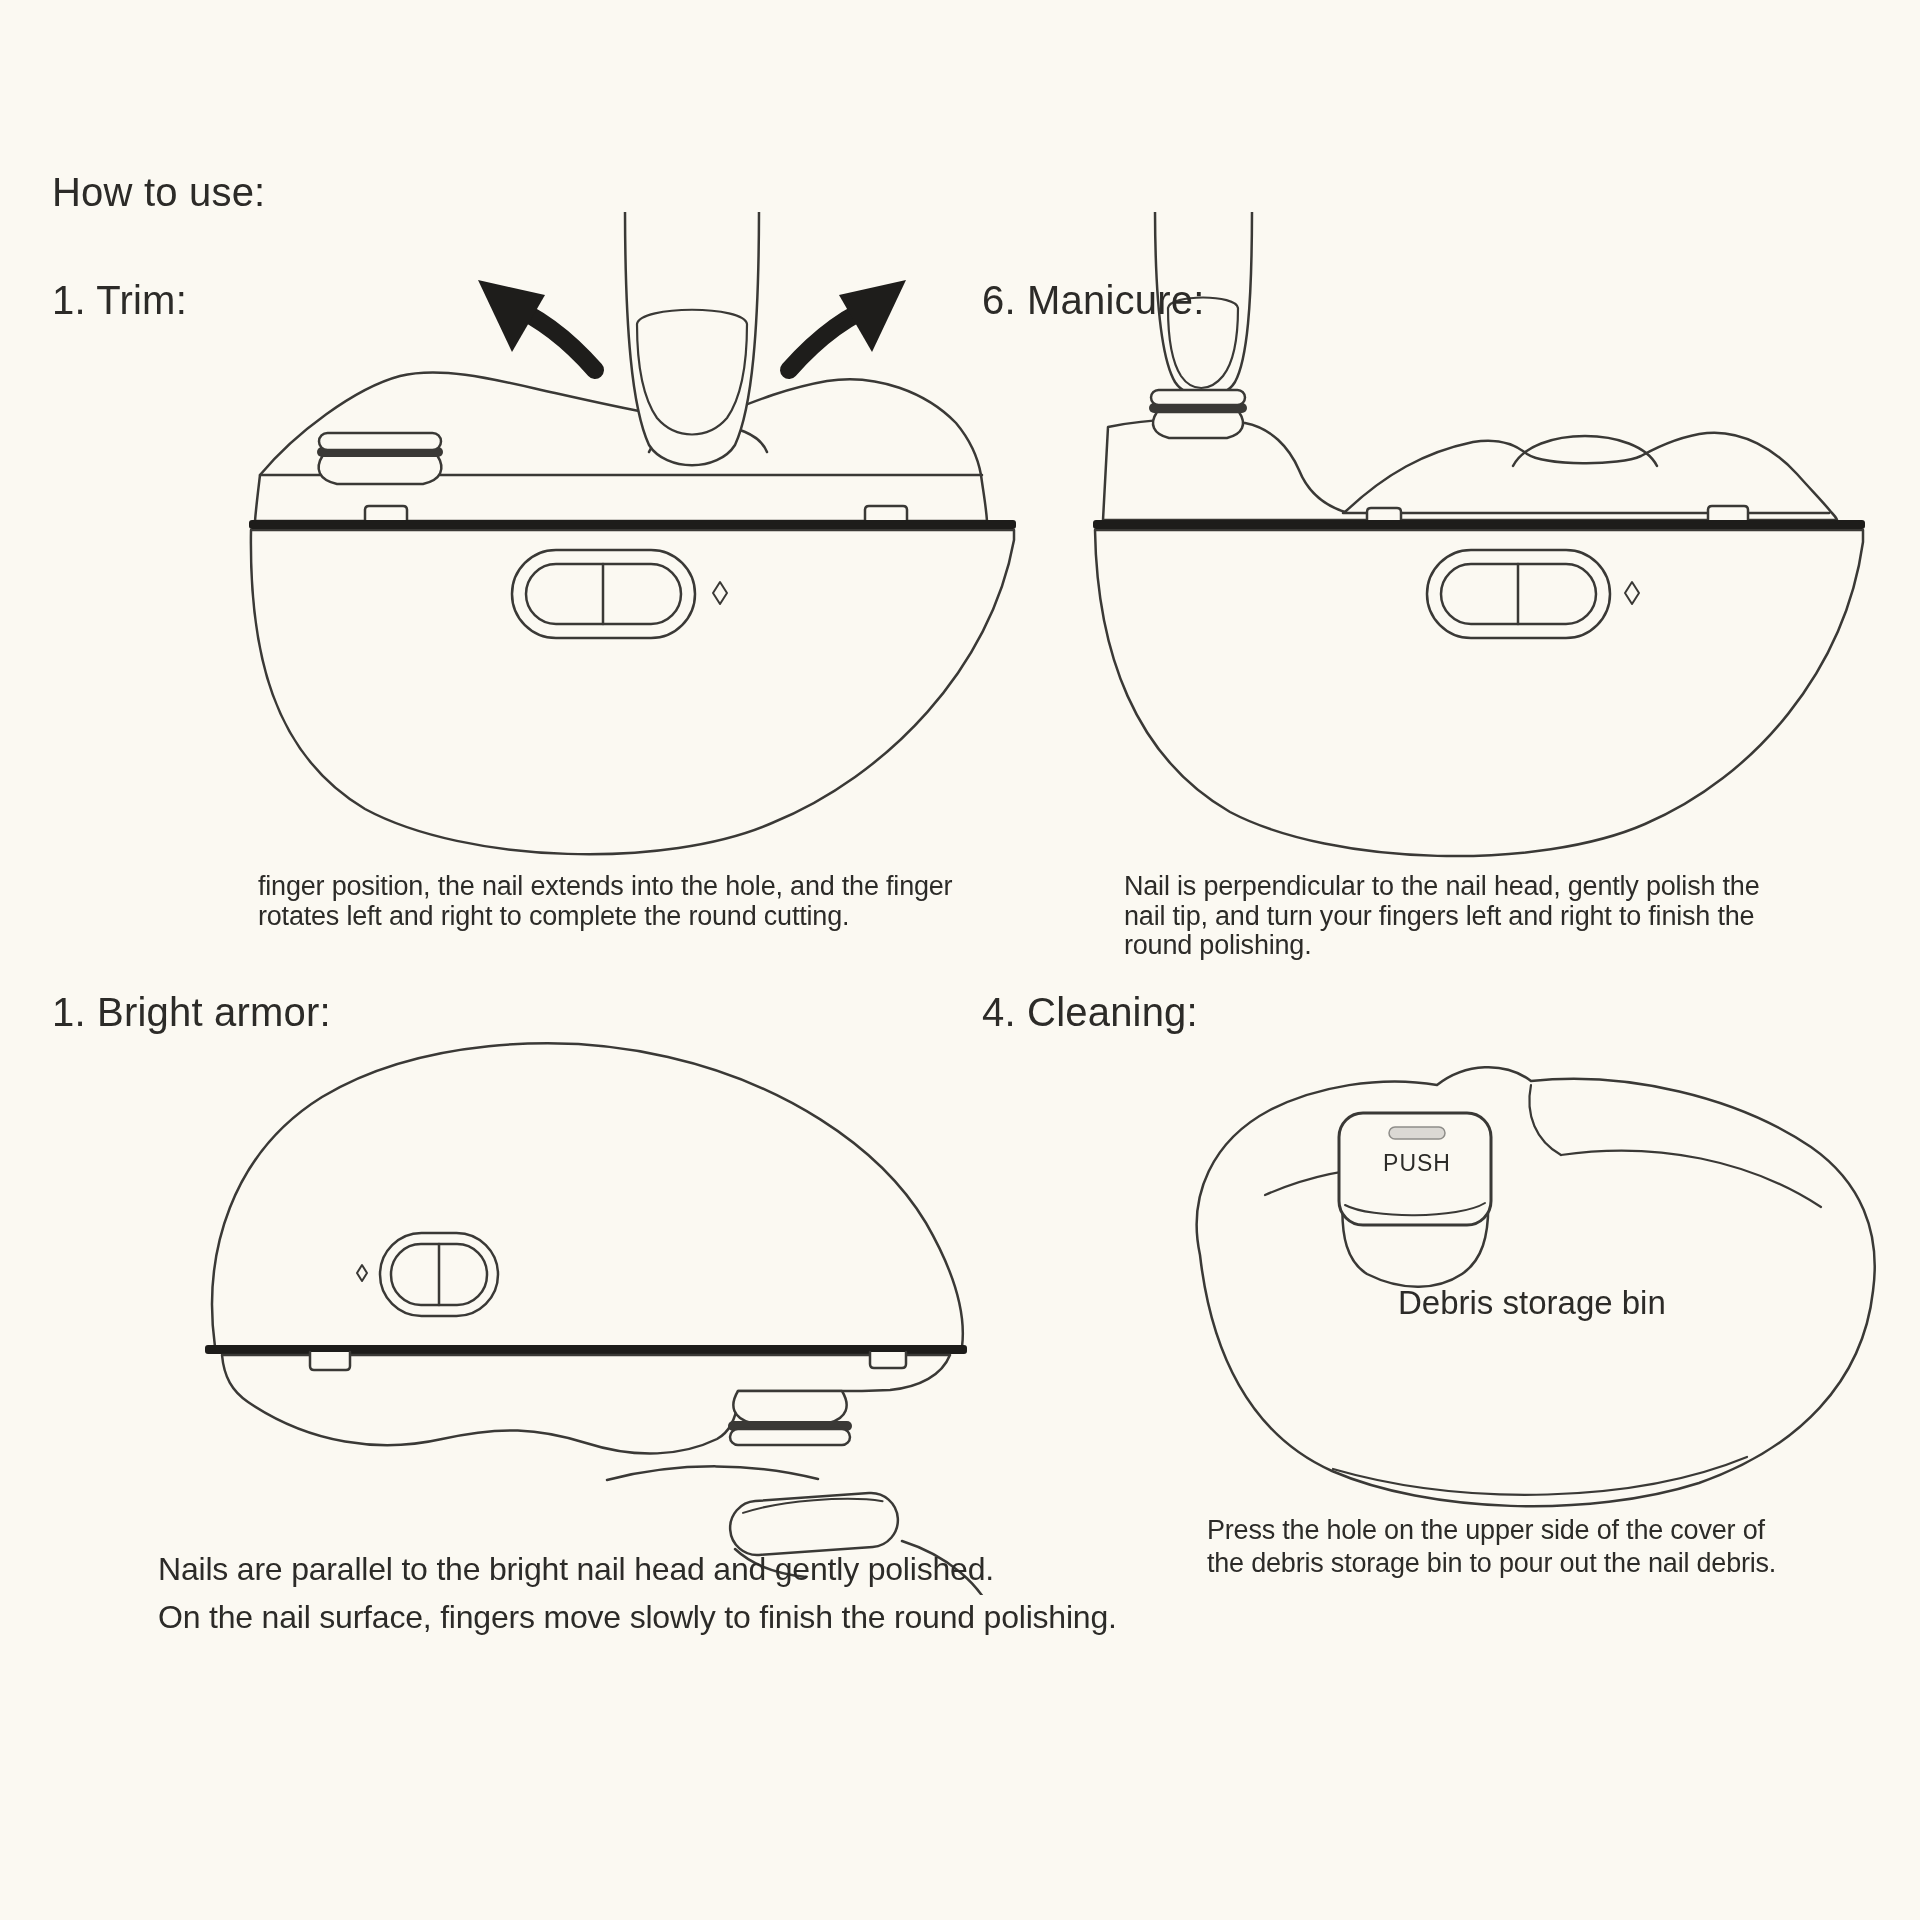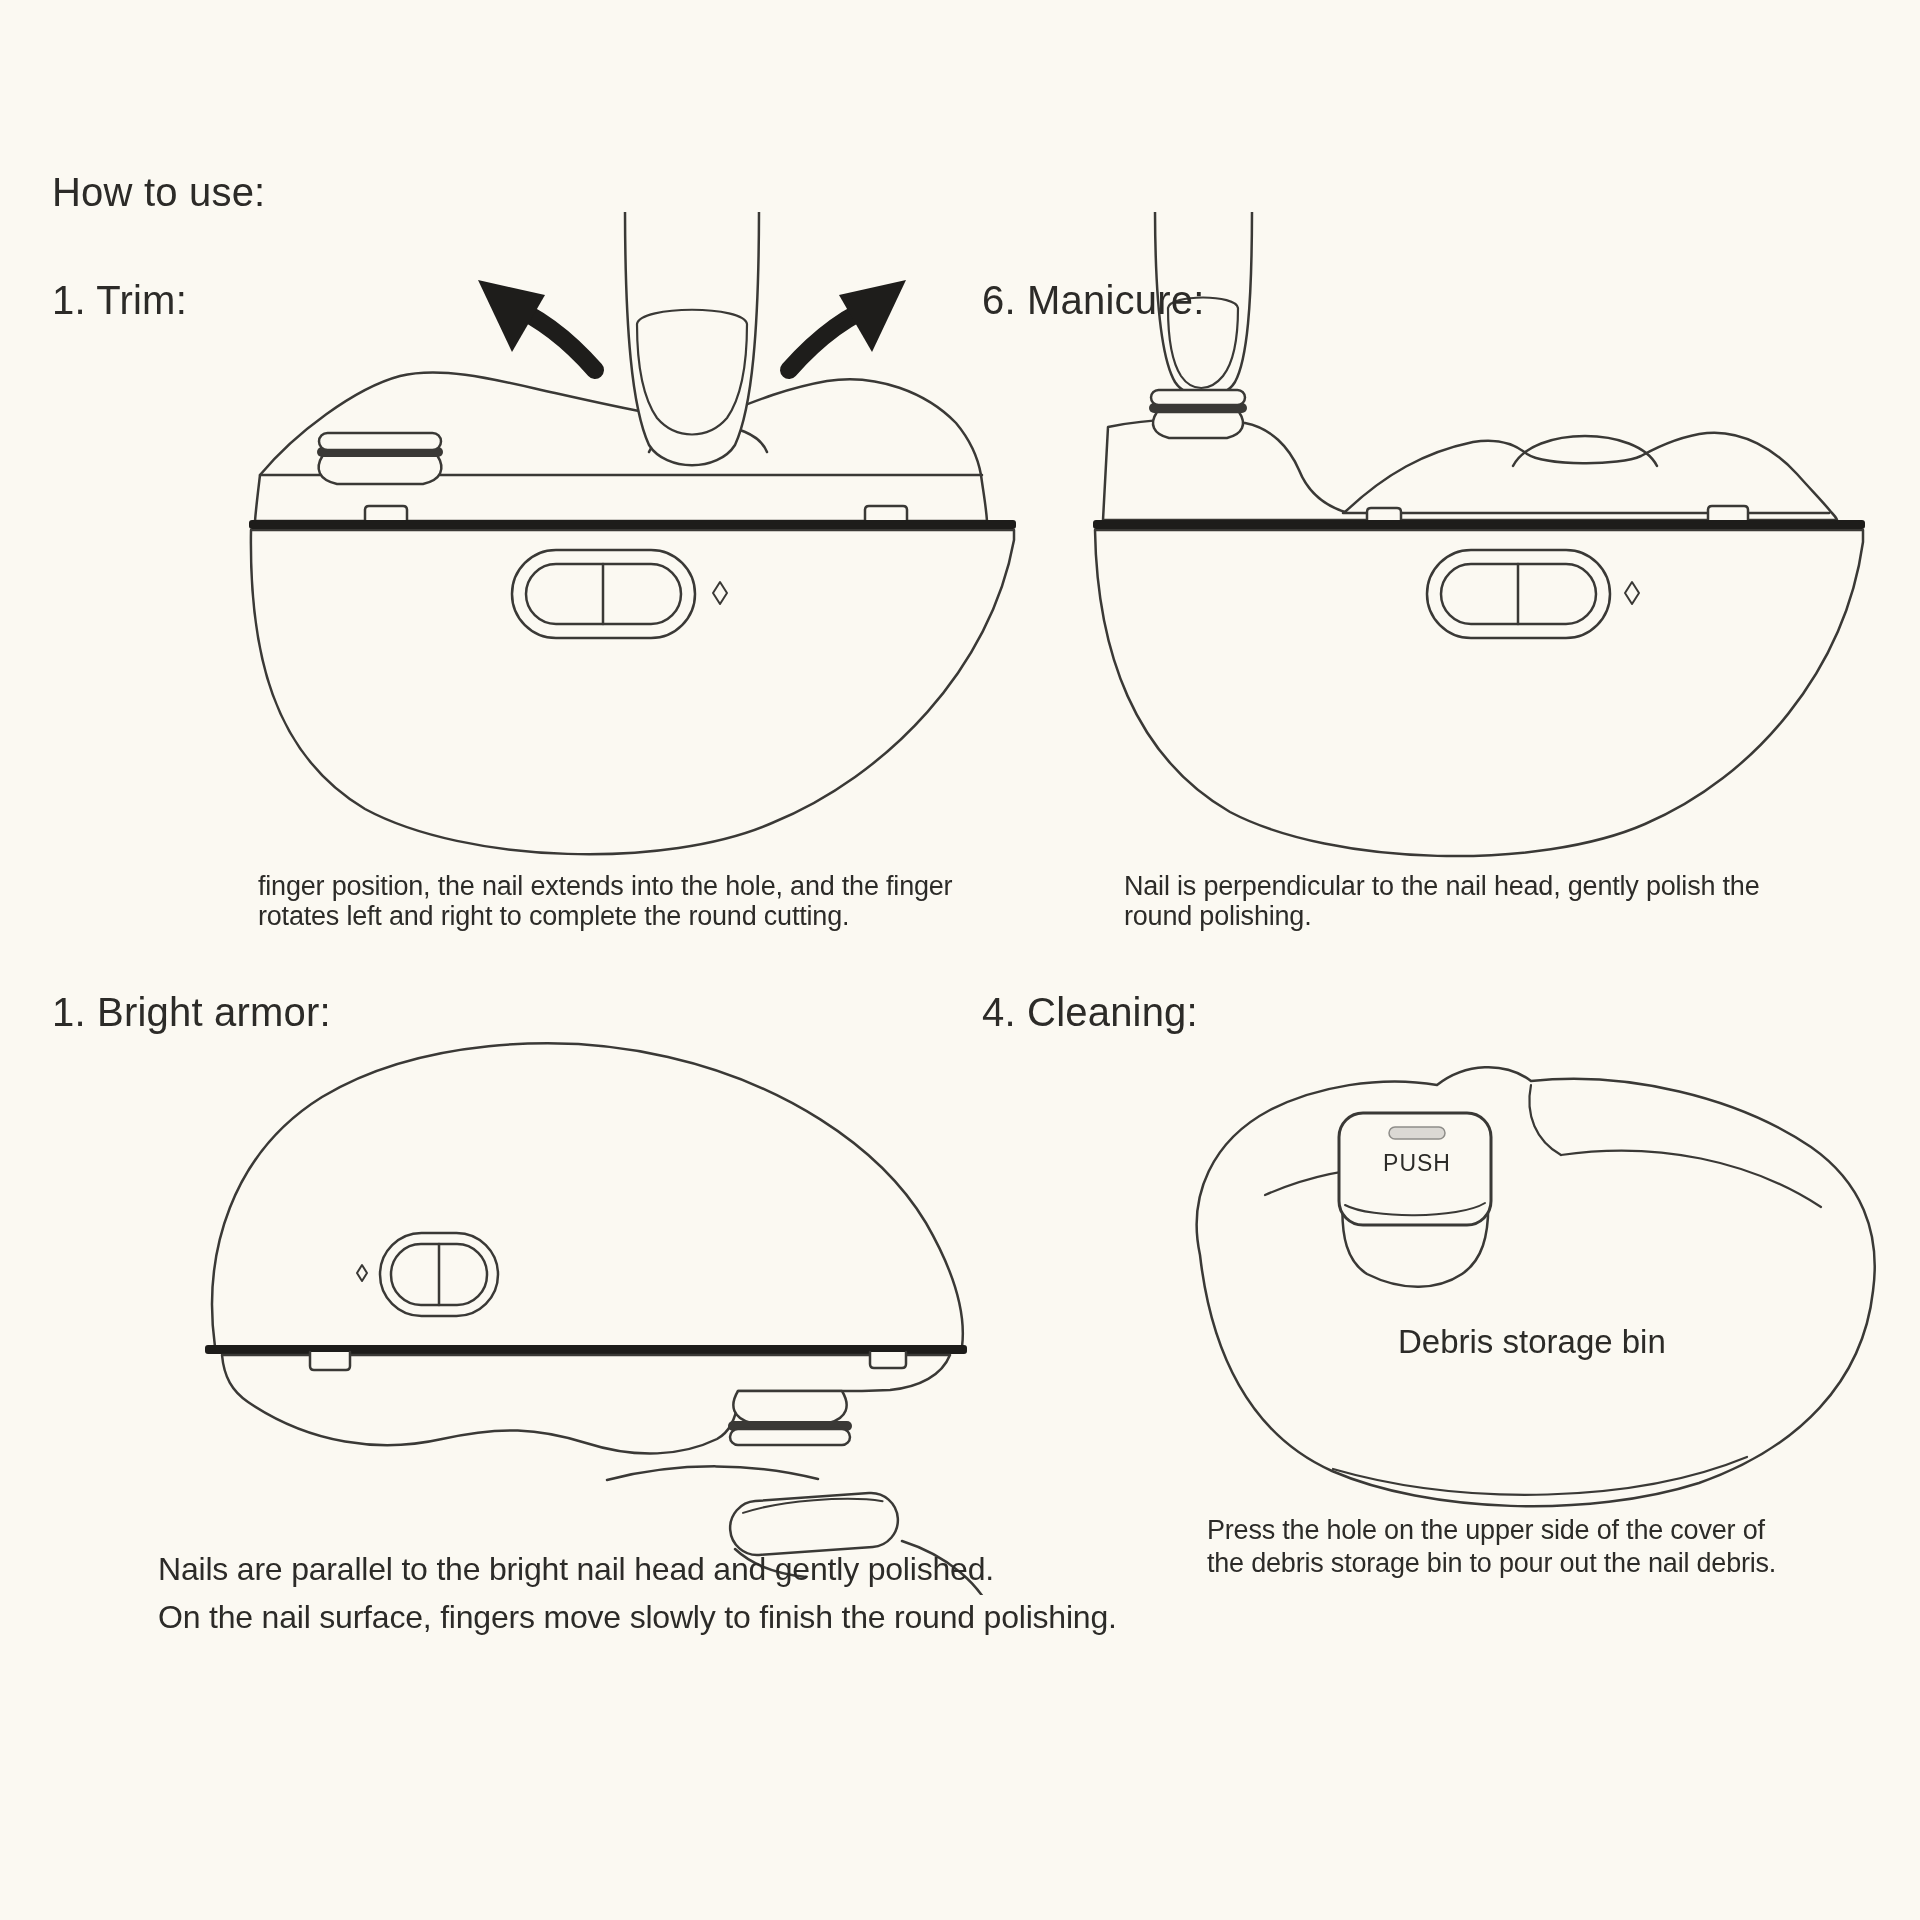--- a/index.html
+++ b/index.html
@@ -13,21 +13,21 @@
   html,body{margin:0;padding:0;width:1920px;height:1920px;overflow:hidden;}
   body{background:var(--background);font-family:"Liberation Sans", sans-serif;color:var(--text);position:relative;}
   .abs{position:absolute;white-space:nowrap;}
   .title{font-size:40px;letter-spacing:0.2px;color:var(--text);z-index:3;}
   .desc{position:absolute;z-index:3;}
   .desc .dl{white-space:nowrap;color:var(--text);}
   .d-small .dl{font-size:27px;line-height:29.5px;letter-spacing:-0.2px;}
   .d-big .dl{font-size:32px;line-height:48px;letter-spacing:-0.2px;}
   .d-four .dl{font-size:27px;line-height:33px;letter-spacing:-0.2px;}
   .fig{position:absolute;z-index:1;pointer-events:none;}
-  .bin-label{font-size:33px;z-index:2;margin-top:39px;}
+  .bin-label{font-size:33px;z-index:2;}
   svg text{font-family:"Liberation Sans", sans-serif;fill:var(--text);}
 </style>
 </head>
 <body>
 
 <div class="abs title" style="left:52px;top:170px;">How to use:</div>
 <div class="abs title" style="left:52px;top:278px;">1. Trim:</div>
 <div class="abs title" style="left:982px;top:278px;">6. Manicure:</div>
 <div class="abs title" style="left:52px;top:990px;">1. Bright armor:</div>
 <div class="abs title" style="left:982px;top:990px;">4. Cleaning:</div>
@@ -168,20 +168,21 @@
 
 <div class="abs bin-label" style="left:1398px;top:1284px;">Debris storage bin</div>
 
 <div class="desc d-small" style="left:258px;top:872px;">
   <div class="dl">finger position, the nail extends into the hole, and the finger</div>
   <div class="dl">rotates left and right to complete the round cutting.</div>
 </div>
 
 <div class="desc d-small" style="left:1124px;top:872px;">
   <div class="dl">Nail is perpendicular to the nail head, gently polish the</div>
+  <div class="dl">nail tip, and turn your fingers left and right to finish the</div>
   <div class="dl">round polishing.</div>
 </div>
 
 <div class="desc d-big" style="left:158px;top:1516px;margin-top:29px;">
   <div class="dl">Nails are parallel to the bright nail head and gently polished.</div>
   <div class="dl">On the nail surface, fingers move slowly to finish the round polishing.</div>
 </div>
 
 <div class="desc d-four" style="left:1207px;top:1514px;">
   <div class="dl">Press the hole on the upper side of the cover of</div>

